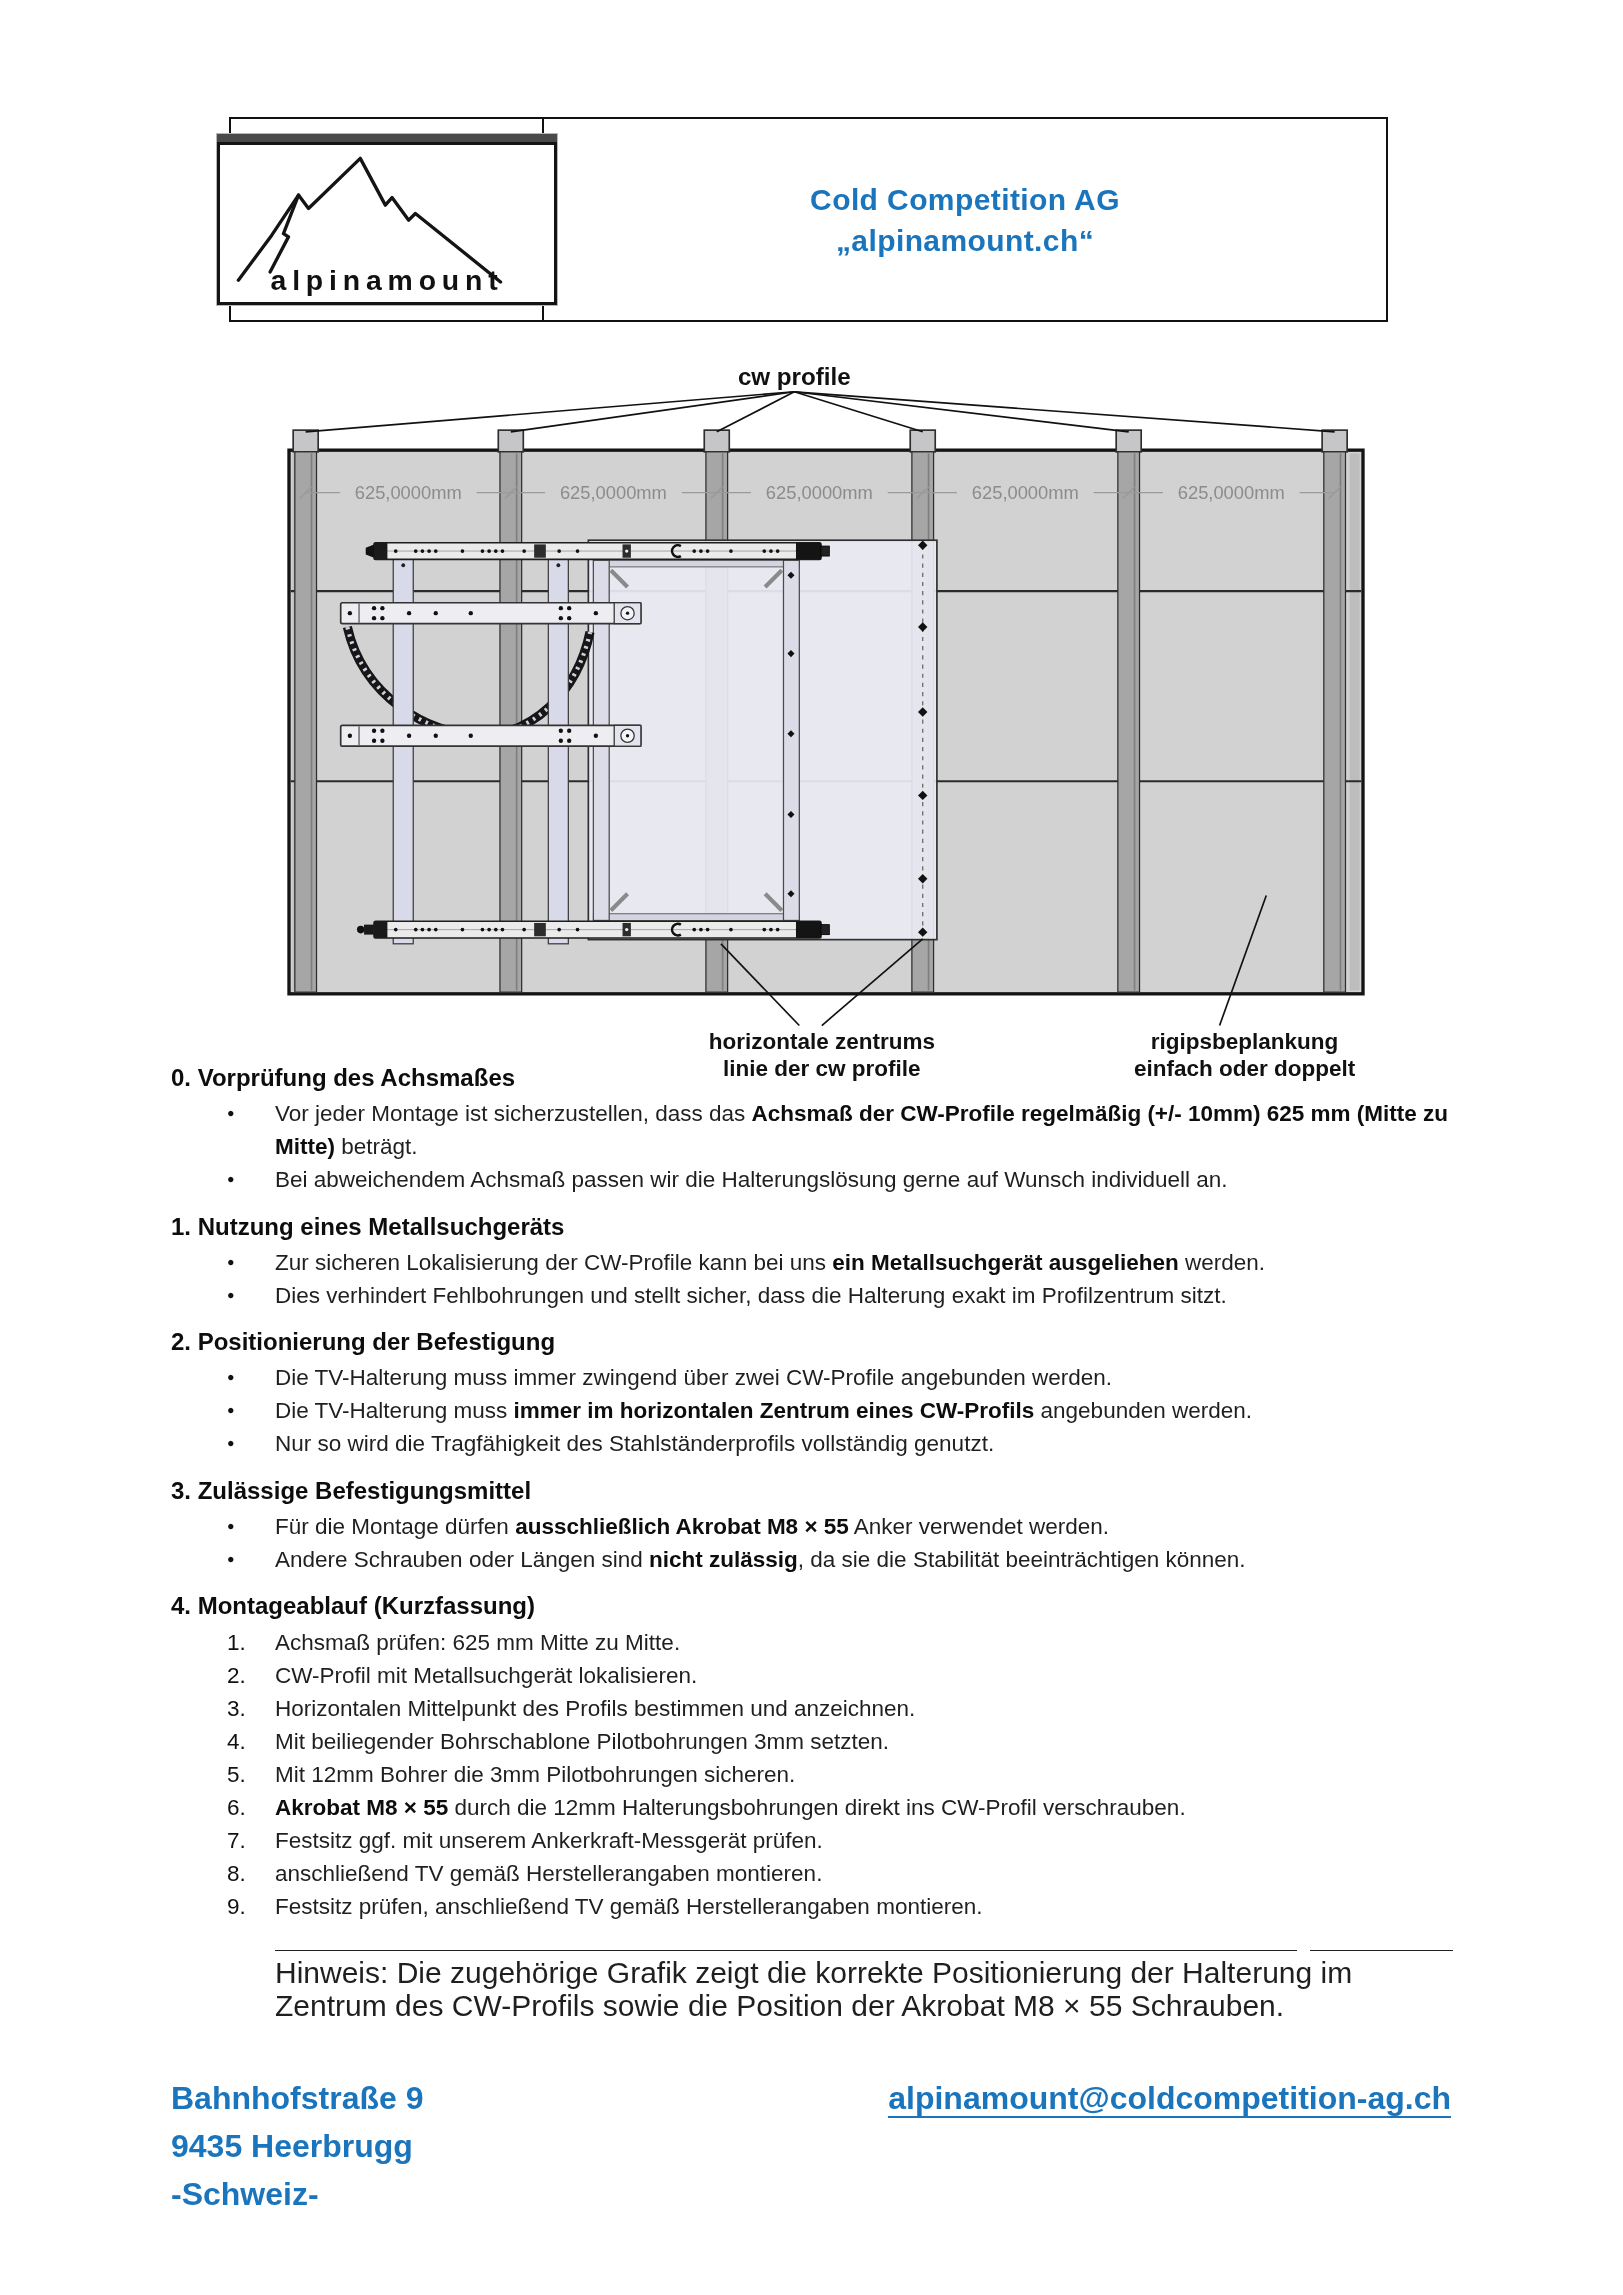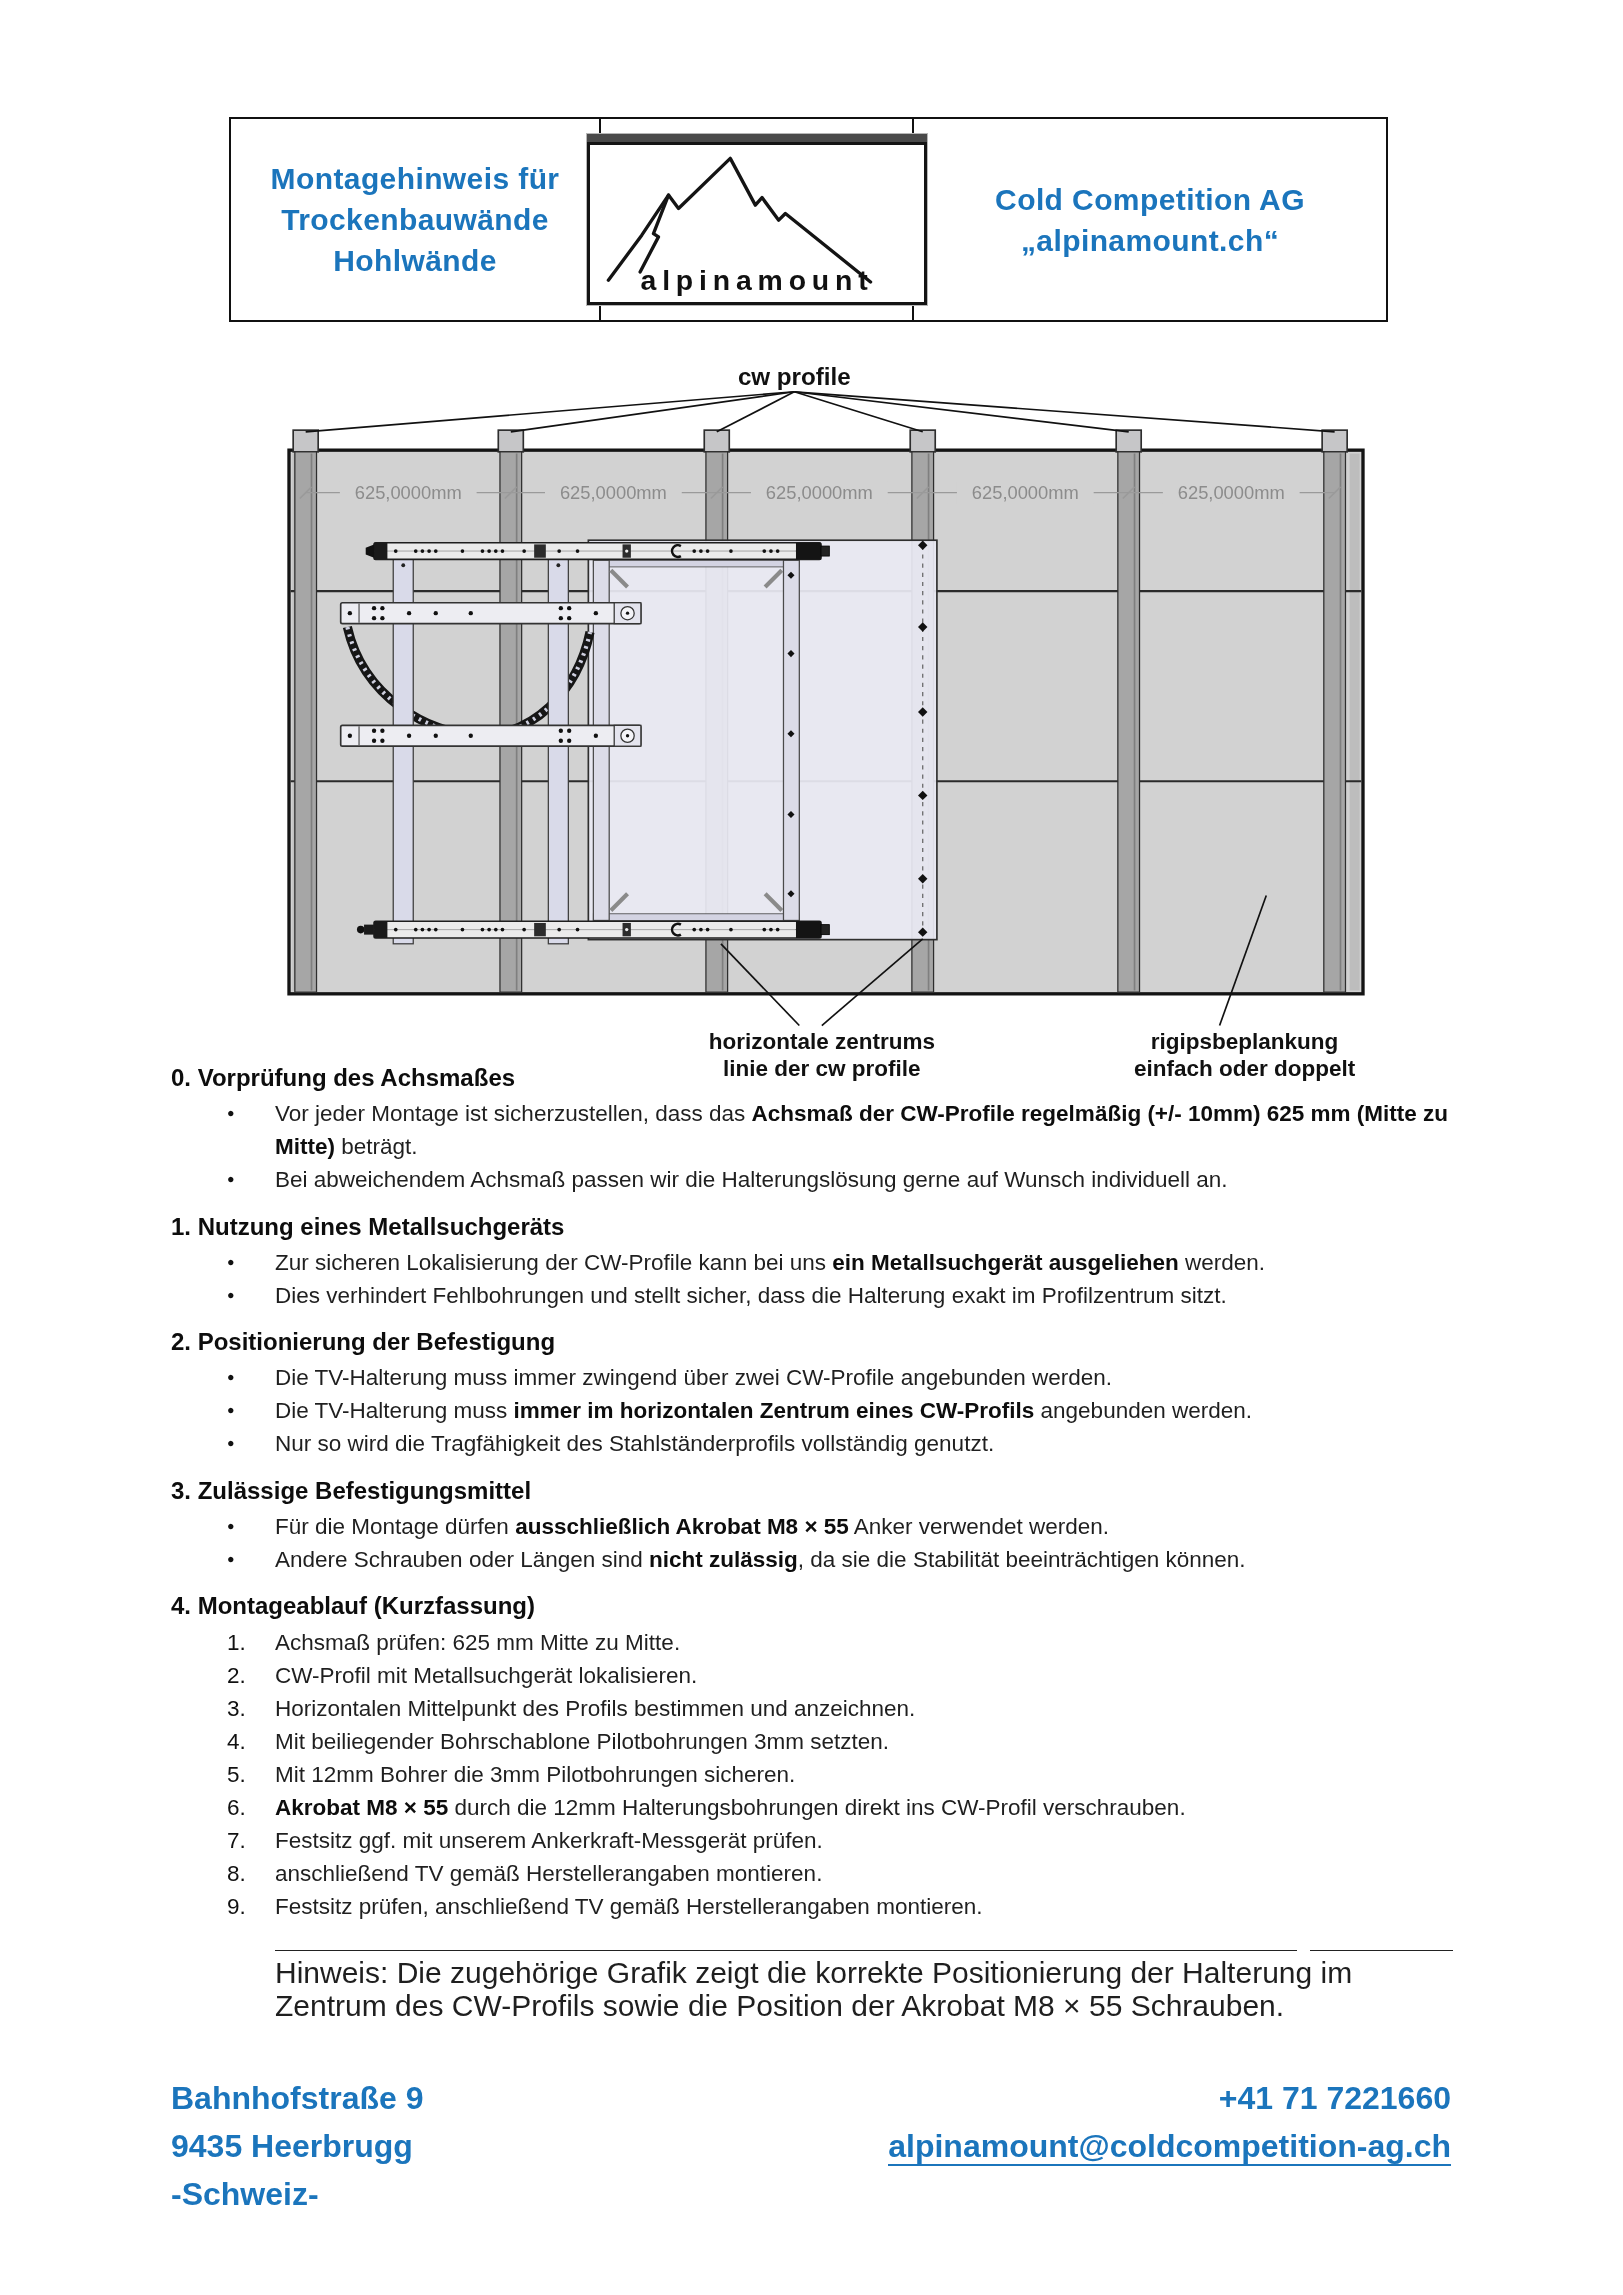--- a/index.html
+++ b/index.html
@@ -49,25 +49,20 @@
   .footer-right .row{display:block;margin-bottom:0;}
   .link-email{color:#1b75bc;border-bottom:2.5px solid #1b75bc;cursor:pointer;}
   .link-web{color:#1155cc;border-bottom:3.3px solid #0d47a1;cursor:pointer;}
 </style>
 </head>
 <body>
 
 <div class="page">
 
   <div class="header-table">
-    <div class="hcell hcell1">
-      <div class="blue-title">Montagehinweis für</div>
-      <div class="blue-title">Trockenbauwände</div>
-      <div class="blue-title">Hohlwände</div>
-    </div>
     <div class="hcell hcell2">
       <div class="logo">
         <div class="logo-top"></div>
         <div class="logo-frame">
           <svg viewBox="0 0 400 184">
             <polyline points="22,160 62,106 94,58 106,74 168,14 198,70 206,61 226,88 234,80 336,162" fill="none" stroke="#141414" stroke-width="4" stroke-linejoin="round" stroke-linecap="round"></polyline>
             <polyline points="94,58 76,104 82,108 60,150" fill="none" stroke="#141414" stroke-width="4" stroke-linejoin="round" stroke-linecap="round"></polyline>
             <text x="200" y="172" text-anchor="middle" font-size="34" font-weight="700" letter-spacing="7" fill="#111">alpinamount</text>
           </svg>
         </div>
@@ -437,18 +432,17 @@
       <div class="note-text">Hinweis: Die zugehörige Grafik zeigt die korrekte Positionierung der Halterung im Zentrum des CW-Profils sowie die Position der Akrobat M8 × 55 Schrauben.</div>
     </div>
   </div>
 
   <div class="footer-left">
     <div>Bahnhofstraße 9</div>
     <div>9435 Heerbrugg</div>
     <div>-Schweiz-</div>
   </div>
   <div class="footer-right">
-    <div class="row">+41 71 7221660</div>
     <div class="row"><span class="link-email">alpinamount@coldcompetition-ag.ch</span></div>
   </div>
 
 </div>
 
 
 </body></html>

